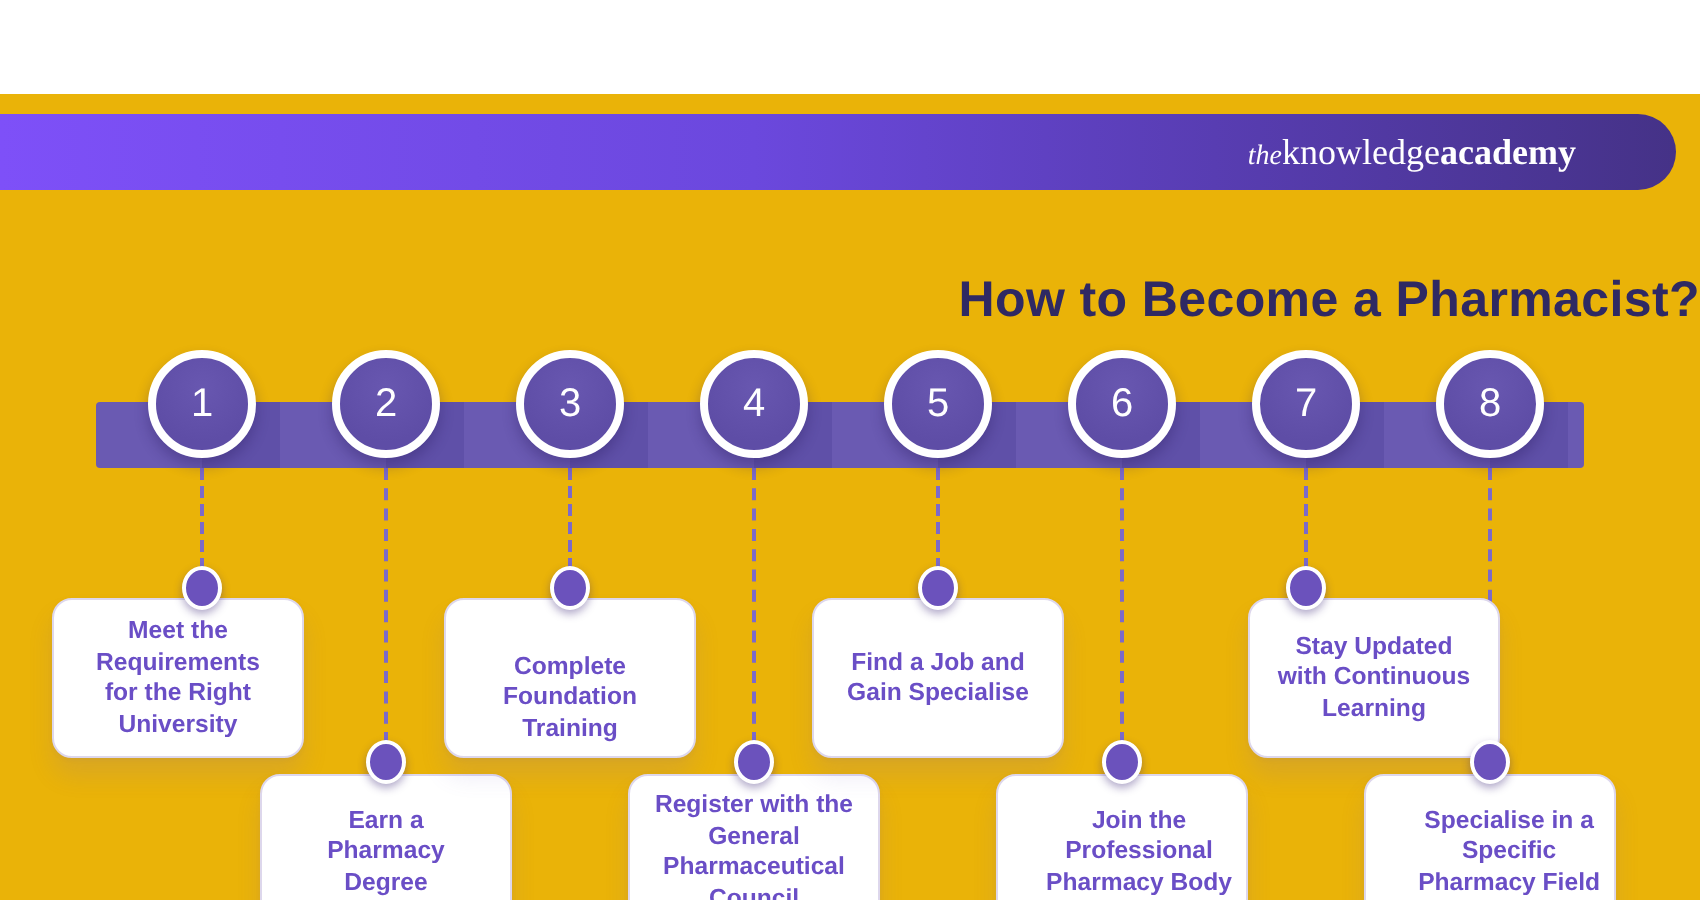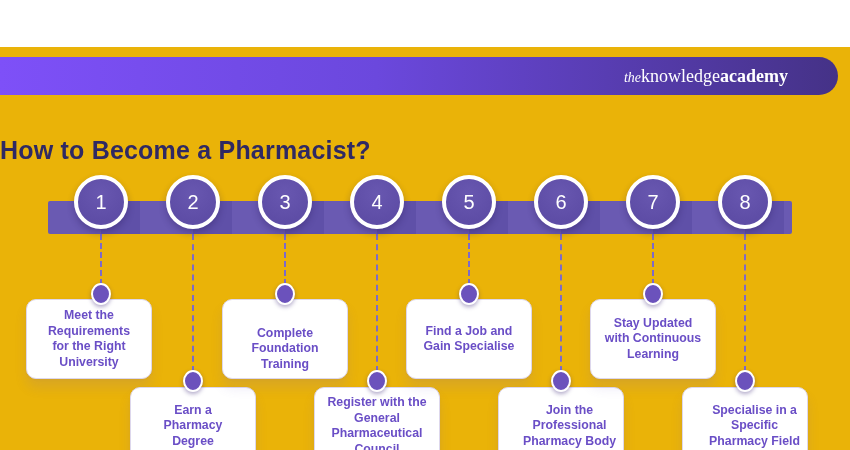--- a/index.html
+++ b/index.html
@@ -14,21 +14,21 @@
     display:flex;align-items:center;justify-content:flex-end;
     padding-right:50px;box-sizing:border-box;
   }
   .logo{color:#ffffff;font-family:"Liberation Serif", serif;font-size:18px;line-height:1;white-space:nowrap;}
   .logo .the{font-style:italic;font-size:14px;}
   .logo .knowledge{font-weight:400;}
   .logo .academy{font-weight:700;}
 
   
   .title{
-    position:absolute;left:0;top:72px;width:850px;text-align:left;
+    position:absolute;left:0;top:72px;width:850px;text-align:right;
     font-size:25px;font-weight:800;color:var(--title-color);letter-spacing:.2px;
   }
 
   
   .bar{
     position:absolute;left:48px;top:154px;width:744px;height:33px;
     background:repeating-linear-gradient(90deg,
       var(--bar-color) 0px, var(--bar-color) 53px,
       var(--bar-alt) 53px, var(--bar-alt) 92px);
     border-radius:2px;z-index:1;
@@ -141,21 +141,21 @@
       <div class="card" style="left: 498px; top: 340px; height: 78px; justify-content: flex-end;">
         <span>Join the
 Professional
 Pharmacy Body</span>
       </div>
       <div class="dot" style="left: 551px; top: 323px;"></div>
       <div class="dash" style="left: 652px; top: 187px; height: 51px;"></div>
       <div class="node" style="left: 626px; top: 128px;">
         <span>7</span>
       </div>
-      <div class="card" style="left: 590px; top: 252px; height: 80px;">
+      <div class="card" style="left: 624px; top: 252px; height: 80px;">
         <span>Stay Updated
 with Continuous
 Learning</span>
       </div>
       <div class="dot" style="left: 643px; top: 236px;"></div>
       <div class="dash" style="left: 744px; top: 187px; height: 138px;"></div>
       <div class="node" style="left: 718px; top: 128px;">
         <span>8</span>
       </div>
       <div class="card" style="left: 682px; top: 340px; height: 78px; justify-content: flex-end;">

